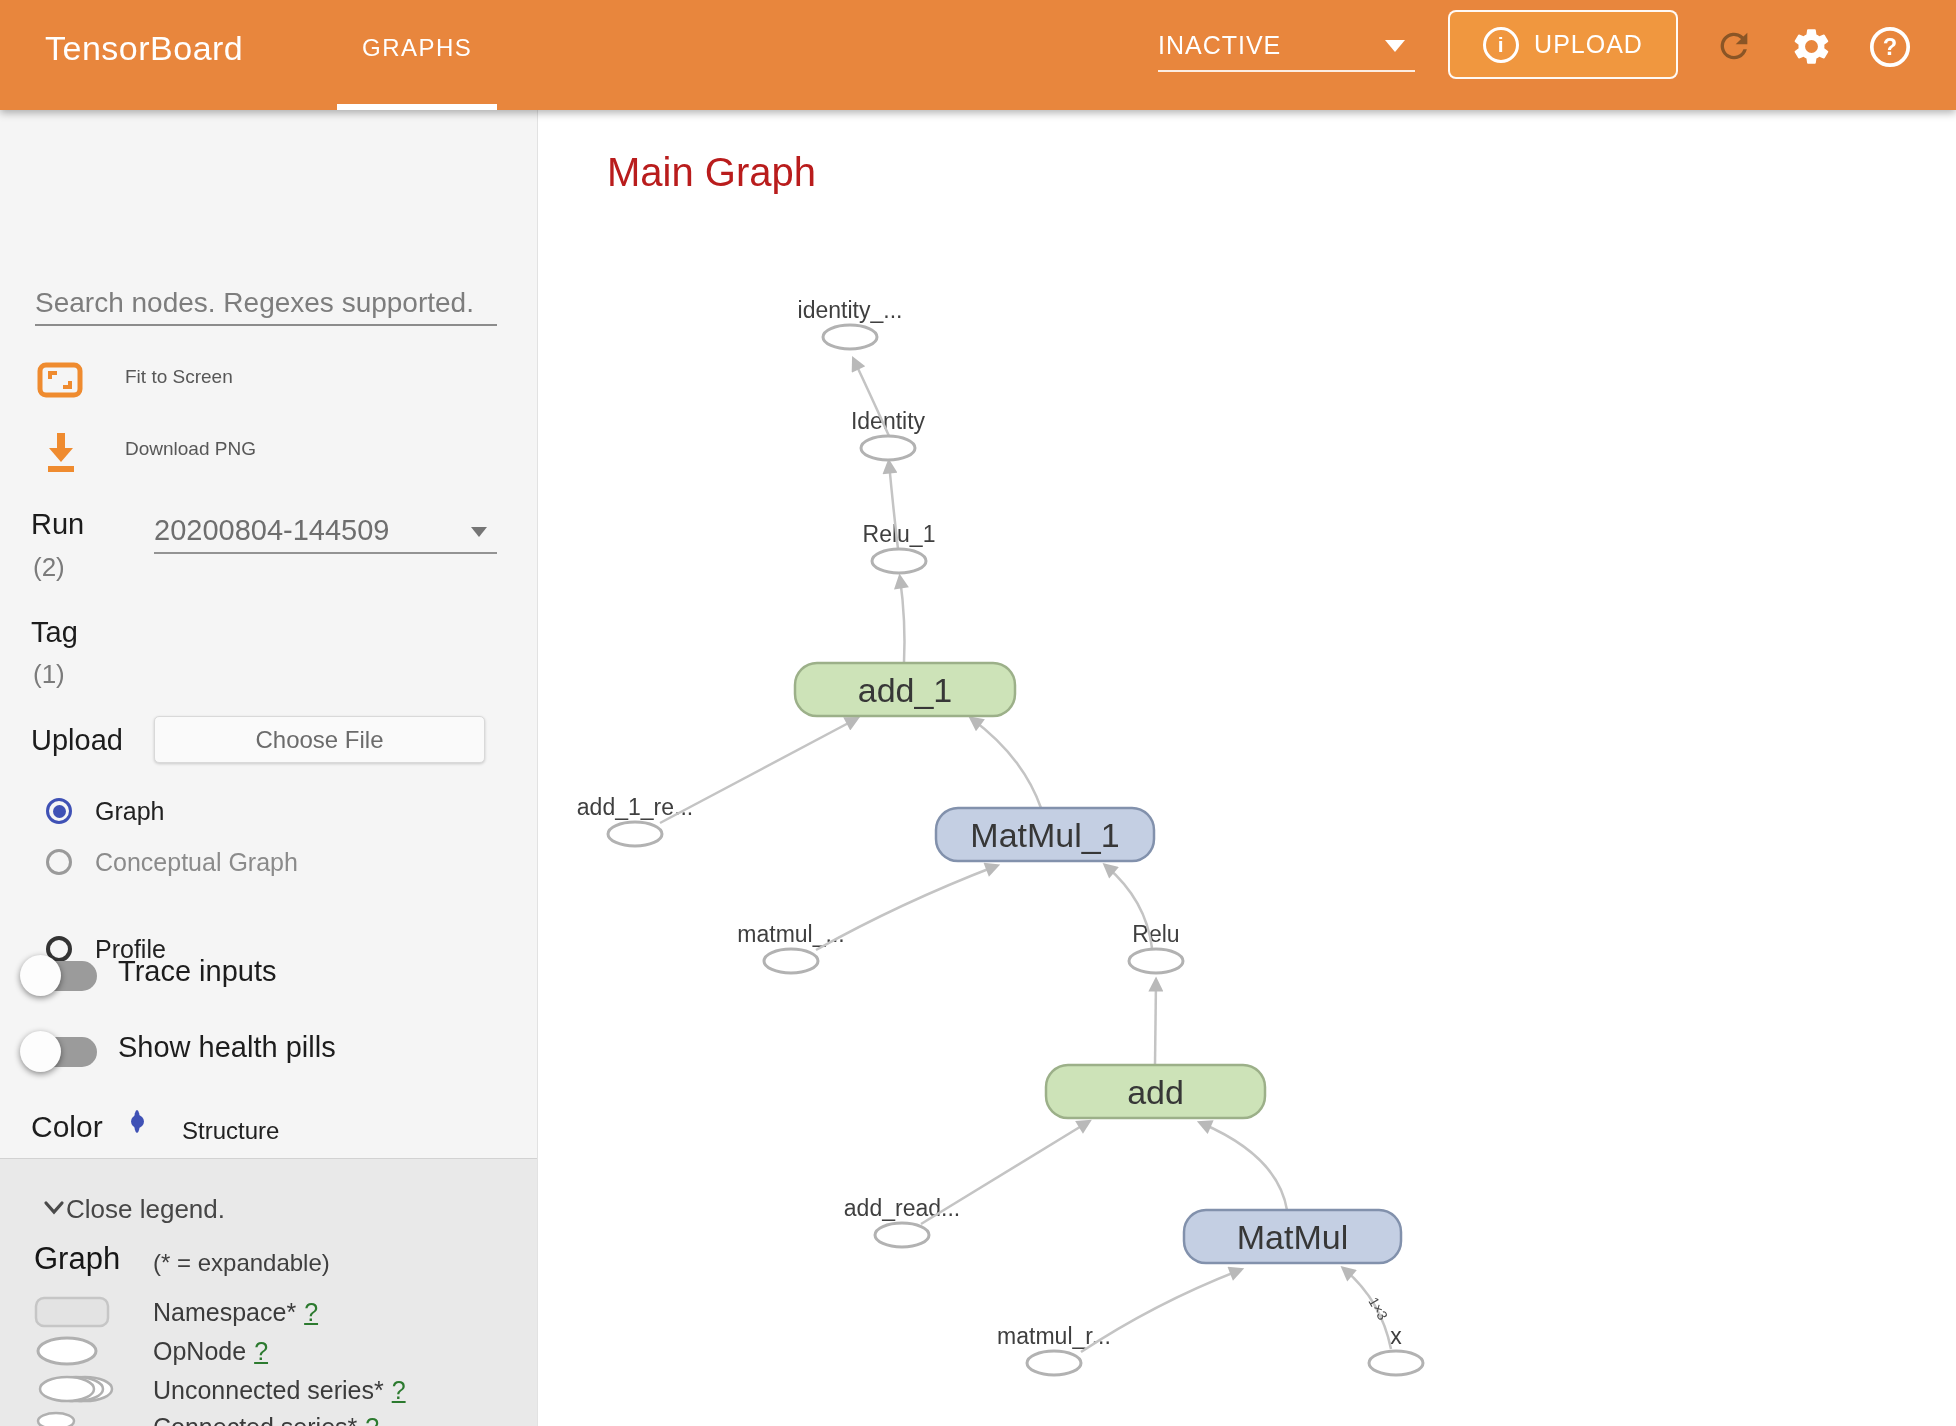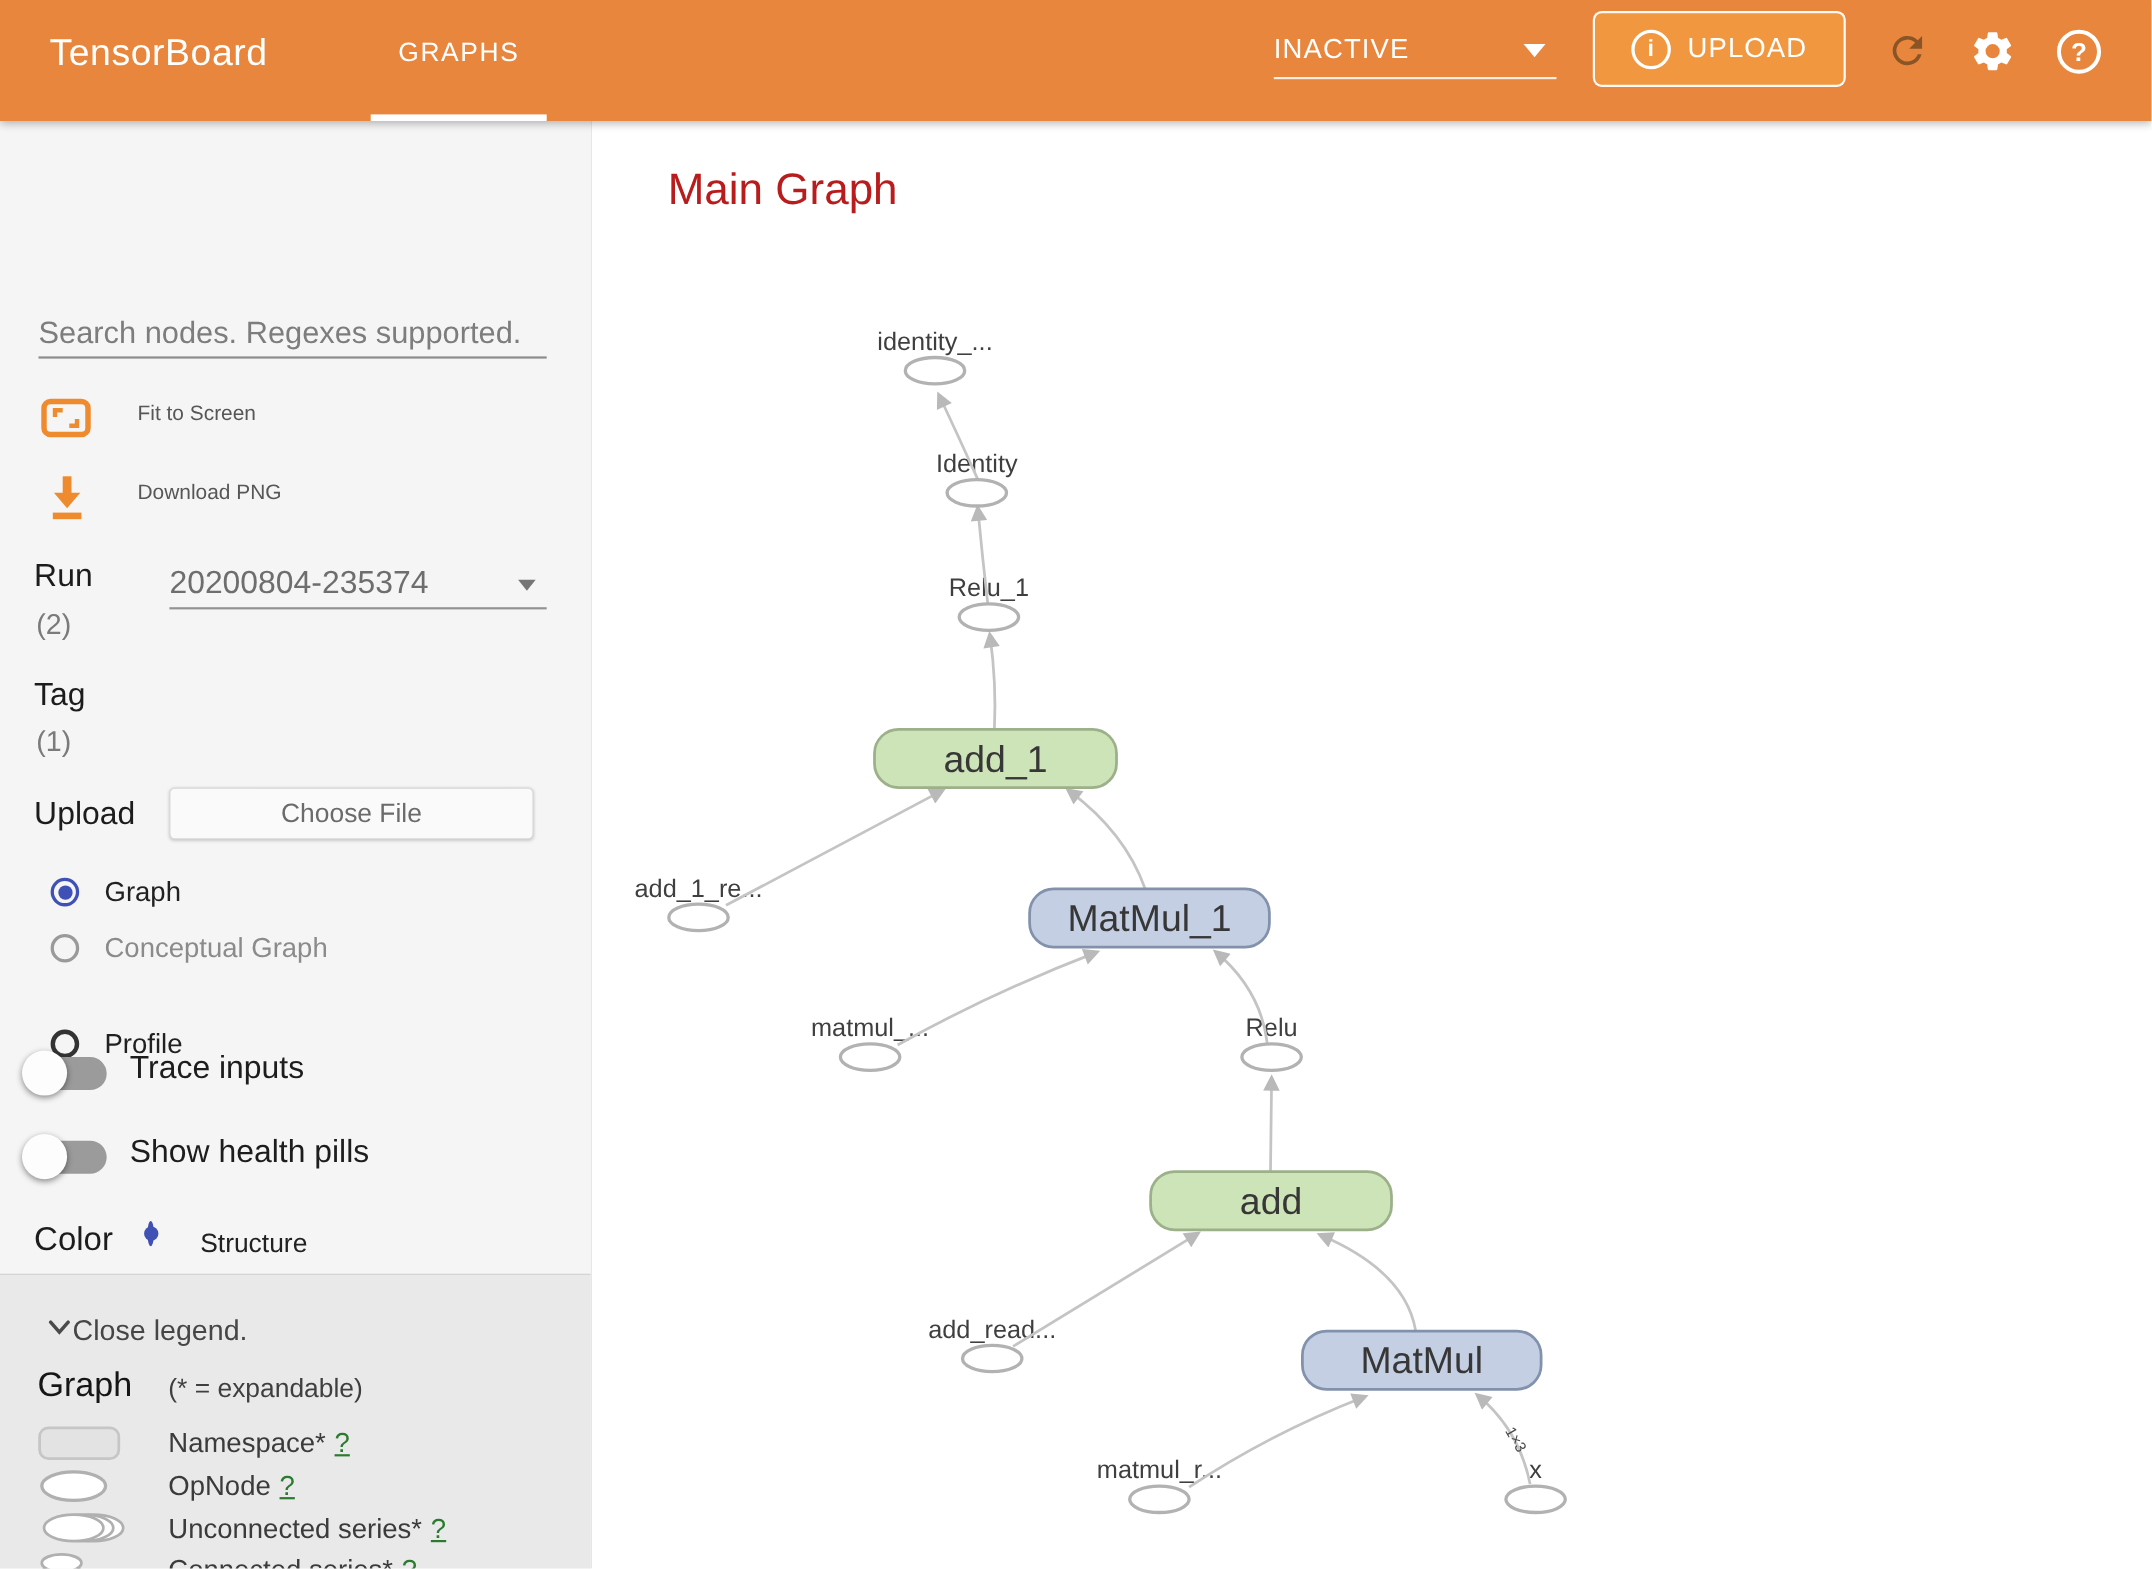--- a/index.html
+++ b/index.html
@@ -135,21 +135,21 @@
         <rect x="15" y="3" width="8" height="17" fill="#ef8b2f"></rect>
         <path d="M7 18 L31 18 L19 32 Z" fill="#ef8b2f"></path>
         <rect x="6" y="36" width="26" height="6" fill="#ef8b2f"></rect>
       </svg>
     </span>
     <span class="abs tool-label" style="left:125px; top:328px;">Download PNG</span>
 
     <span class="abs field-label" style="left:31px; top:398px;">Run</span>
     <span class="abs field-count" style="left:33px; top:442px;">(2)</span>
     <div class="select-box" style="left:154px; top:400px;">
-      <span class="select-value">20200804-235374</span>
+      <span class="select-value">20200804-144509</span>
       <span class="caret-down-gray"></span>
     </div>
 
     <span class="abs field-label" style="left:31px; top:506px;">Tag</span>
     <span class="abs field-count" style="left:33px; top:549px;">(1)</span>
 
     <span class="abs field-label" style="left:31px; top:614px;">Upload</span>
     <button class="choose-file">Choose File</button>
 
     <div id="radio-group">

